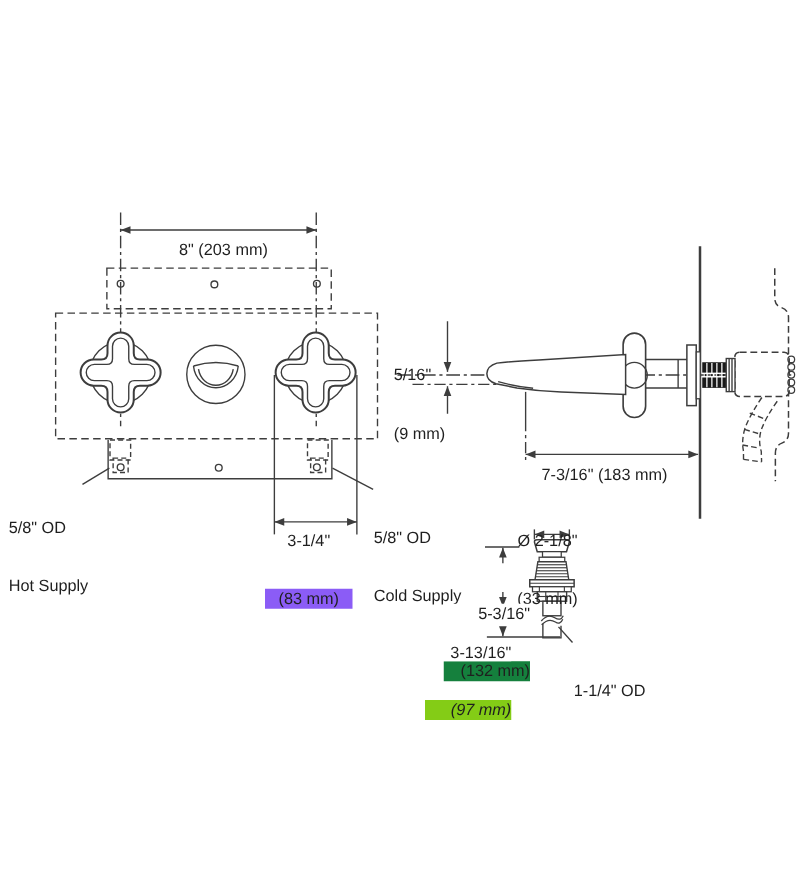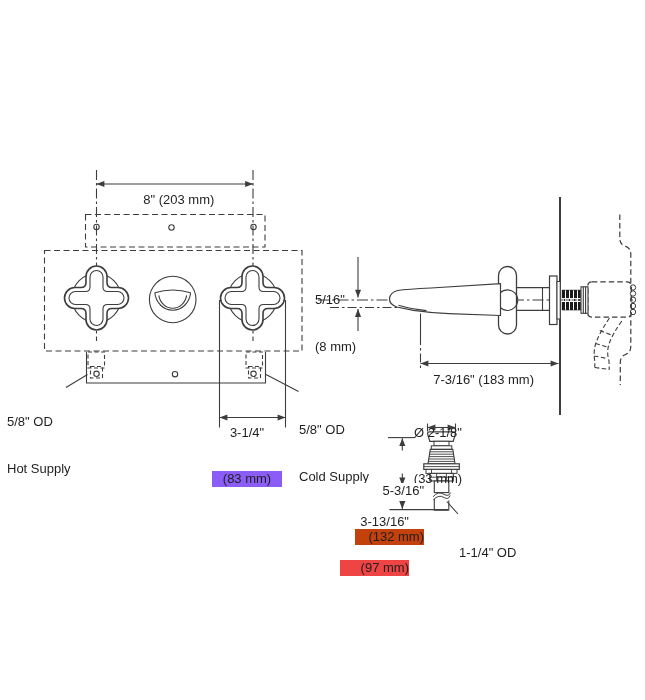--- a/index.html
+++ b/index.html
@@ -201,21 +201,21 @@
     <line x1="446.8" y1="501.5" x2="458" y2="514"></line>
   </g>
 </svg>
 
 <div class="lbl ctr bg" style="left:134px;top:176px;width:80px;">
   <span>8" (203 mm)</span>
 </div>
 
 <div class="lbl" style="left:315px;top:261px;">
   <span>5/16"</span>
-  <span>(8 mm)</span>
+  <span>(9 mm)</span>
 </div>
 
 <div class="lbl ctr bg" style="left:424px;top:356.5px;width:112px;">
   <span>7-3/16" (183 mm)</span>
 </div>
 
 <div class="lbl" style="left:7px;top:383px;">
   <span>5/8" OD</span>
   <span>Hot Supply</span>
 </div>
@@ -230,25 +230,25 @@
   <span>Cold Supply</span>
 </div>
 
 <div class="lbl ctr" style="left:403px;top:393.5px;width:70px;">
   <span>Ø 2-1/8"</span>
   <span>(33 mm)</span>
 </div>
 
 <div class="lbl rgt" style="left:355px;top:451.5px;width:69px;">
   <span style="background:#fff;">5-3/16"</span>
-  <span style="background:#c2410c;">(132 mm)</span>
+  <span style="background:#15803d;">(132 mm)</span>
 </div>
 
 <div class="lbl rgt" style="left:340px;top:482.5px;width:69px;">
   <span style="background:#fff;">3-13/16"</span>
-  <span style="background:#ef4444;">(97 mm)</span>
+  <span style="background:#84cc16;font-style:italic;">(97 mm)</span>
 </div>
 
 <div class="lbl" style="left:459px;top:513.5px;">
   <span>1-1/4" OD</span>
 </div>
 
 </div>
 
 </body></html>

